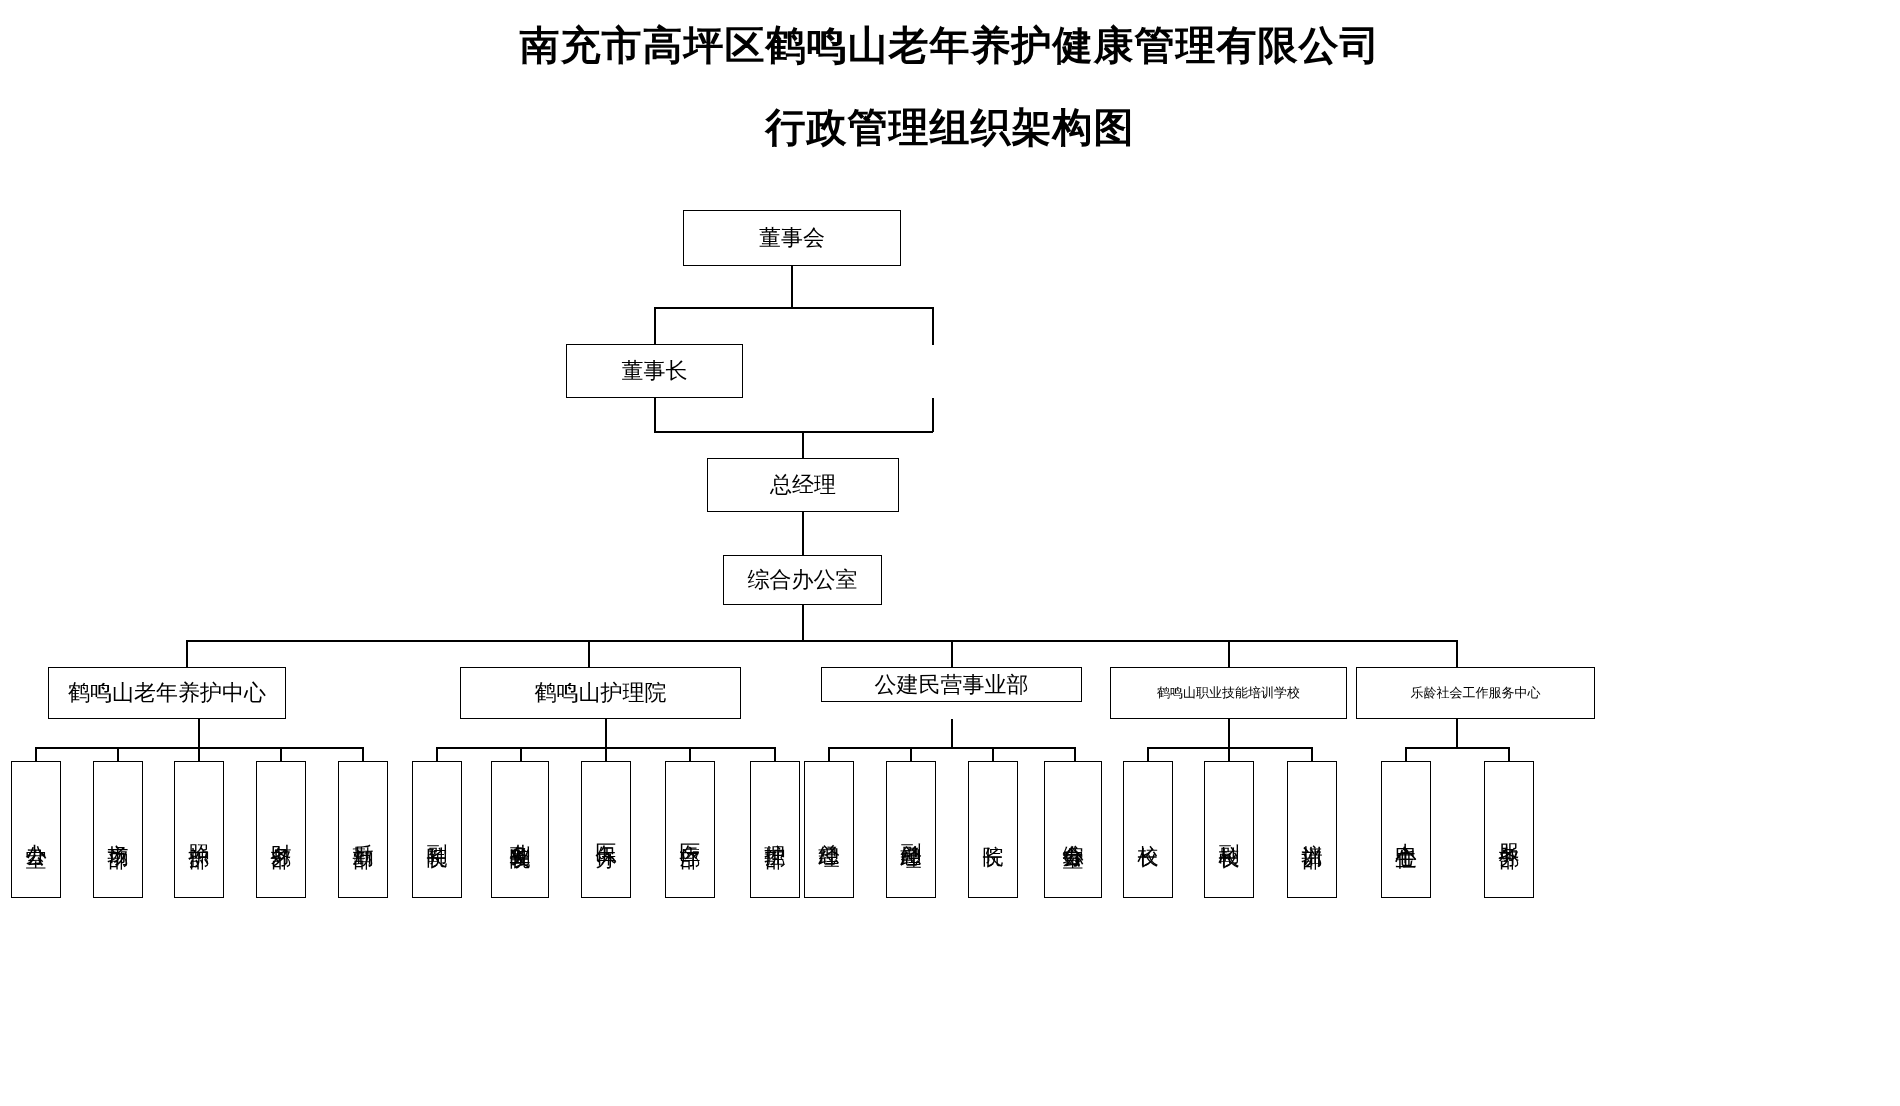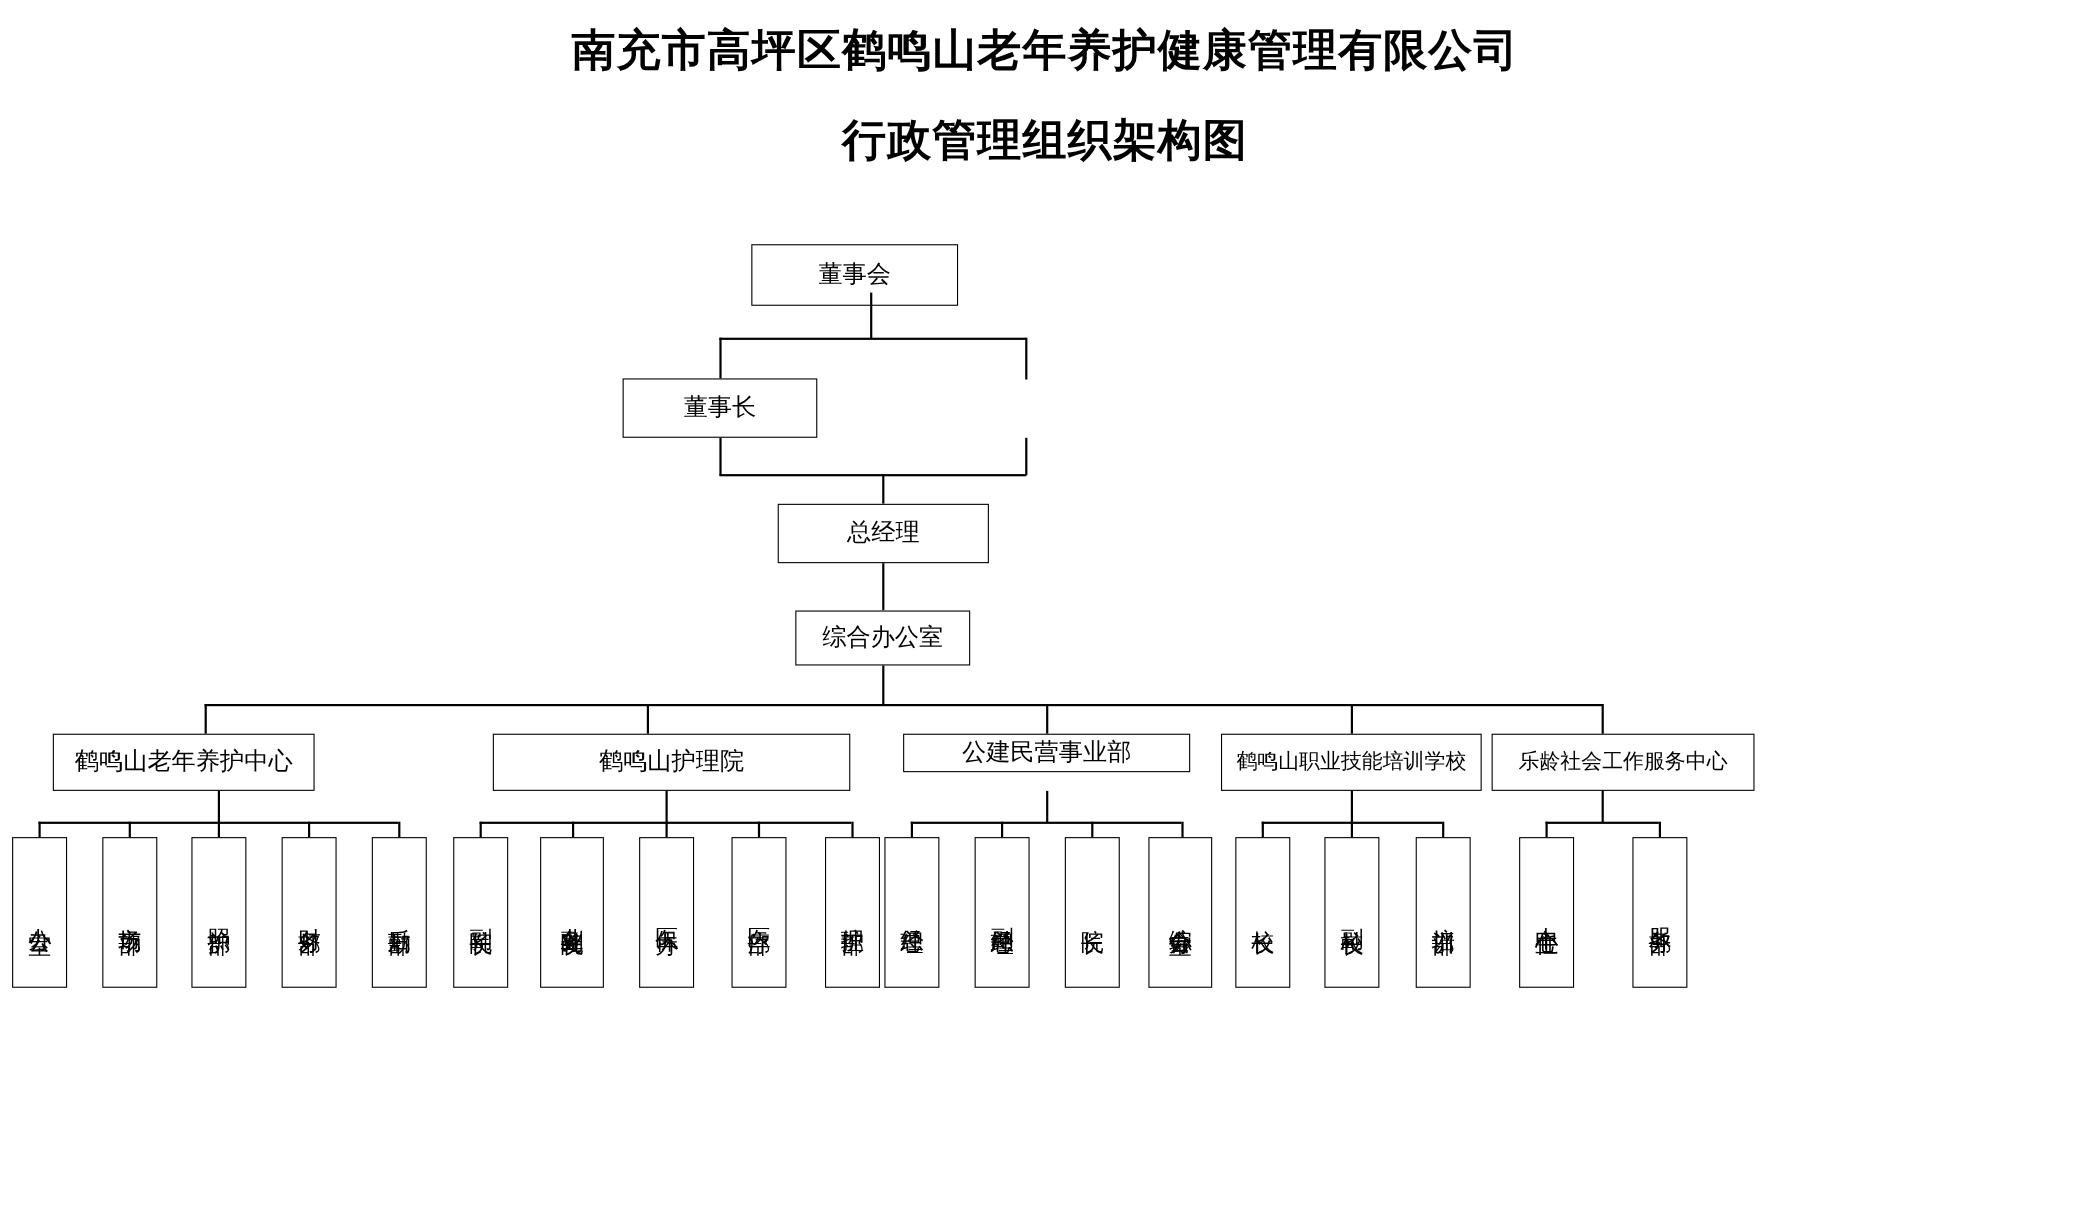--- a/index.html
+++ b/index.html
@@ -33,21 +33,21 @@
     display:flex;
     align-items:center;
     justify-content:center;
     text-align:center;
     font-family:"DejaVu Serif","Liberation Serif",serif;
     font-size:22px;
     line-height:1.15;
     color:#000;
     white-space:nowrap;
   }
-  .node.small{font-size:19px;}
+  .node.small{font-size:13px;}
   .node.leaf{
     font-size:21px;
     writing-mode:vertical-rl;
     text-orientation:upright;
     letter-spacing:2px;
     padding:10px 0;
     align-items:center;
     justify-content:center;
     white-space:normal;
   }
@@ -59,21 +59,21 @@
   .h{height:1.6px;}
 </style>
 </head>
 <body>
 
 <div id="canvas">
 
   <div class="title" id="title-line2">行政管理组织架构图</div>
   <div class="title" id="title-line1">南充市高坪区鹤鸣山老年养护健康管理有限公司</div>
 
-  <div class="node" style="left:683px;top:210px;width:188px;height:56px;margin-top:12px;">董事会</div>
+  <div class="node" style="left:683px;top:210px;width:218px;height:56px;">董事会</div>
 
   <div class="ln v" style="left:791px;top:266px;height:42px;"></div>
   <div class="ln h" style="left:654px;top:307px;width:279px;"></div>
   <div class="ln v" style="left:654px;top:307px;height:38px;"></div>
   <div class="ln v" style="left:932px;top:307px;height:38px;"></div>
 
   <div class="node" style="left:566px;top:344px;width:177px;height:54px;text-align:right;">董事长</div>
 
   <div class="ln v" style="left:654px;top:398px;height:34px;"></div>
   <div class="ln v" style="left:932px;top:398px;height:34px;"></div>
@@ -89,21 +89,21 @@
   <div class="ln v" style="left:802px;top:605px;height:36px;"></div>
 
   <div class="ln h" style="left:186px;top:640px;width:1271px;"></div>
   <div class="ln v" style="left:186px;top:640px;height:28px;"></div>
   <div class="ln v" style="left:588px;top:640px;height:28px;"></div>
   <div class="ln v" style="left:951px;top:640px;height:28px;"></div>
   <div class="ln v" style="left:1228px;top:640px;height:28px;"></div>
   <div class="ln v" style="left:1456px;top:640px;height:28px;"></div>
 
   <div class="node" style="left:48px;top:667px;width:238px;height:52px;">鹤鸣山老年养护中心</div>
-  <div class="node" style="left:448px;top:667px;width:325px;height:52px;">鹤鸣山护理院</div>
+  <div class="node" style="left:460px;top:667px;width:281px;height:52px;">鹤鸣山护理院</div>
   <div class="node" style="left:821px;top:667px;width:261px;height:35px;">公建民营事业部</div>
   <div class="node small" style="left:1110px;top:667px;width:237px;height:52px;">鹤鸣山职业技能培训学校</div>
   <div class="node small" style="left:1356px;top:667px;width:239px;height:52px;">乐龄社会工作服务中心</div>
 
   <div class="ln v" style="left:198px;top:719px;height:29px;"></div>
   <div class="ln h" style="left:35px;top:747px;width:327px;"></div>
   <div class="ln v" style="left:35px;top:747px;height:15px;"></div>
   <div class="ln v" style="left:117px;top:747px;height:15px;"></div>
   <div class="ln v" style="left:198px;top:747px;height:15px;"></div>
   <div class="ln v" style="left:280px;top:747px;height:15px;"></div>

